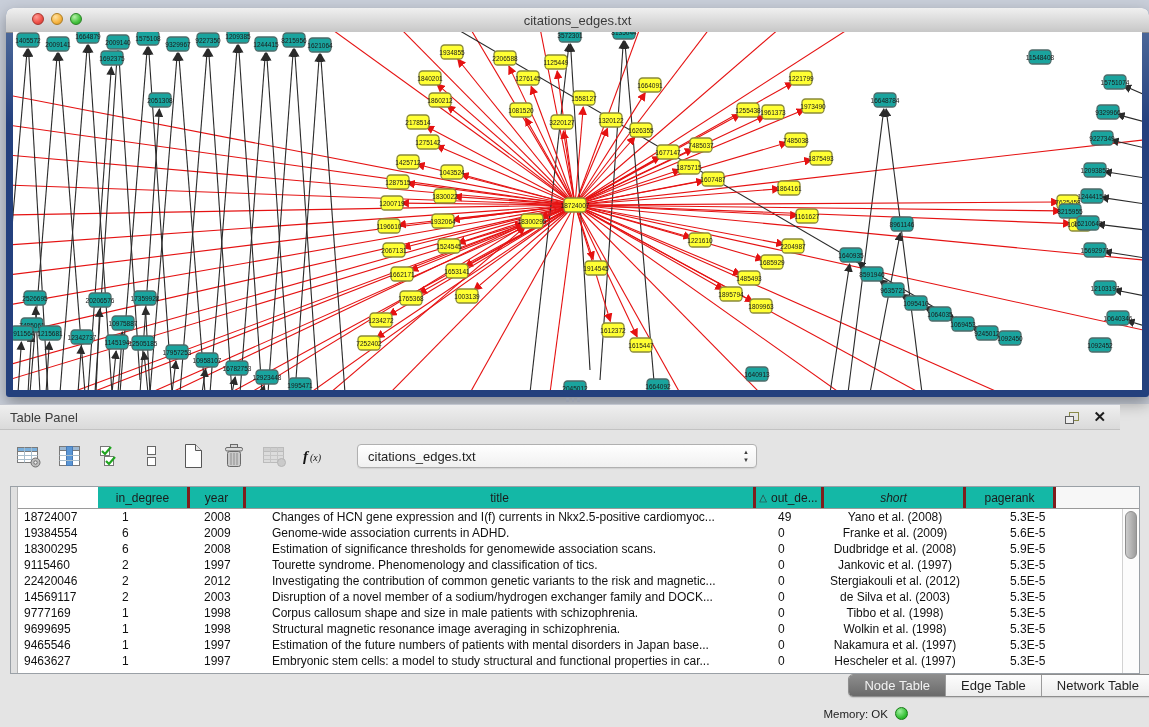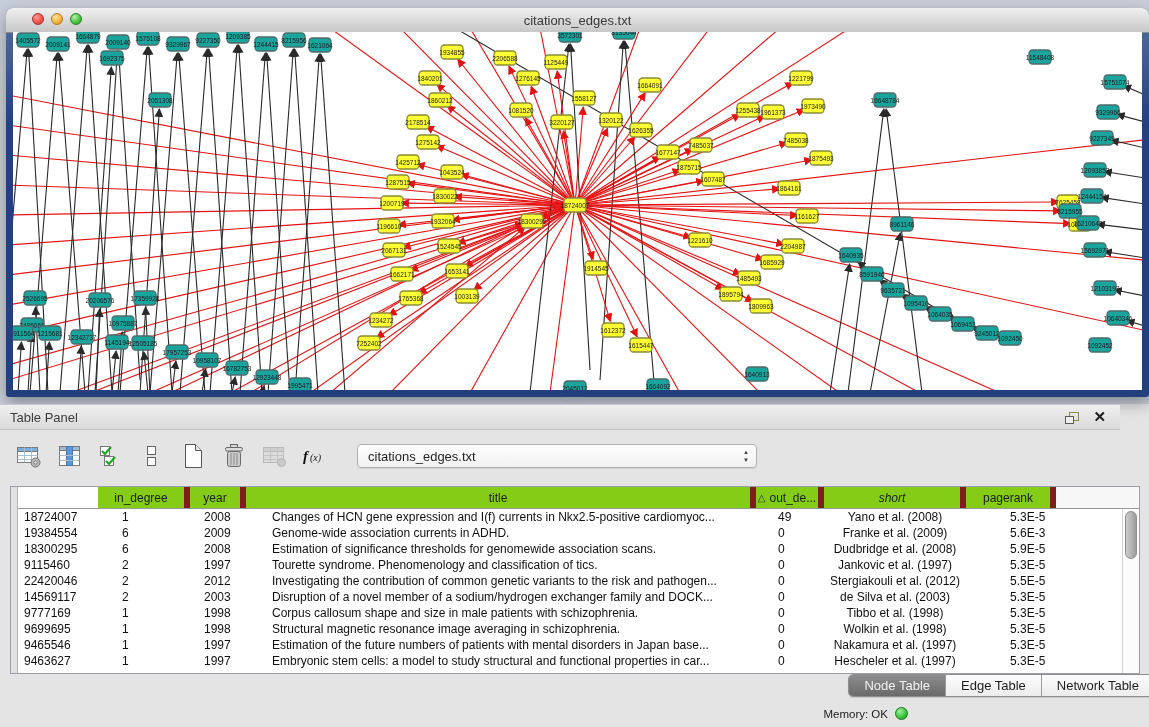--- a/index.html
+++ b/index.html
@@ -38,22 +38,22 @@
   .combo{width:388px;height:22px;margin-left:26px;background:linear-gradient(#ffffff,#f0f0f0);
          border:1px solid #b0b0b0;border-radius:4px;display:flex;align-items:center;position:relative;
          font-size:13px;color:#1f1f1f;padding-left:10px;box-shadow:0 1px 1px rgba(0,0,0,.08);}
   .combo .arrows{position:absolute;right:7px;top:3px;font-size:6px;color:#3c3c3c;line-height:8px;text-align:center;}
 
   
   .tablebox{position:absolute;left:10px;top:486px;width:1128px;height:186px;background:#fff;
             border:1px solid #9aa0a6;box-sizing:content-box;}
   .gut{position:absolute;left:0;top:0;bottom:0;width:6px;background:#e0e0e0;border-right:1px solid #b5b5b5;}
   .thead{display:flex;height:21px;margin-left:7px;border-bottom:1px solid #9a9a9a;font-size:12px;color:#1c1c1c;}
-  .th{display:flex;align-items:center;justify-content:center;background:#84cc16;
-      border-right:6px solid #7f1d1d;box-sizing:border-box;white-space:nowrap;overflow:hidden;}
+  .th{display:flex;align-items:center;justify-content:center;background:#14b8a6;
+      border-right:3px solid #7f1d1d;box-sizing:border-box;white-space:nowrap;overflow:hidden;}
   .th.c0{background:#f0f0f0;border-right:1px solid #ababab;margin-top:24px;}
   .th.fill{background:#f7f7f7;border-right:none;flex:1;}
   .sortglyph{margin-right:4px;font-size:10px;color:#333;}
   .trows{position:absolute;left:7px;right:16px;top:22px;bottom:0;overflow:hidden;font-size:12px;color:#101010;}
   .tr{display:flex;height:16px;align-items:center;}
   .td{box-sizing:border-box;white-space:nowrap;overflow:hidden;}
   .c0{width:80px;padding-left:6px;}
   .c1{width:92px;padding-left:24px;}
   .c2{width:56px;padding-left:14px;}
   .c3{width:510px;padding-left:26px;}
@@ -821,21 +821,21 @@
           <div class="td c5">Yano et al. (2008)</div>
           <div class="td c6">5.3E-5</div>
         </div>
         <div class="tr">
           <div class="td c0">19384554</div>
           <div class="td c1">6</div>
           <div class="td c2">2009</div>
           <div class="td c3">Genome-wide association currents in ADHD.</div>
           <div class="td c4">0</div>
           <div class="td c5">Franke et al. (2009)</div>
-          <div class="td c6">5.6E-3</div>
+          <div class="td c6">5.6E-5</div>
         </div>
         <div class="tr">
           <div class="td c0">18300295</div>
           <div class="td c1">6</div>
           <div class="td c2">2008</div>
           <div class="td c3">Estimation of significance thresholds for genomewide association scans.</div>
           <div class="td c4">0</div>
           <div class="td c5">Dudbridge et al. (2008)</div>
           <div class="td c6">5.9E-5</div>
         </div>
@@ -845,21 +845,21 @@
           <div class="td c2">1997</div>
           <div class="td c3">Tourette syndrome. Phenomenology and classification of tics.</div>
           <div class="td c4">0</div>
           <div class="td c5">Jankovic et al. (1997)</div>
           <div class="td c6">5.3E-5</div>
         </div>
         <div class="tr">
           <div class="td c0">22420046</div>
           <div class="td c1">2</div>
           <div class="td c2">2012</div>
-          <div class="td c3">Investigating the contribution of common genetic variants to the risk and pathogen...</div>
+          <div class="td c3">Investigating the contribution of common genetic variants to the risk and magnetic...</div>
           <div class="td c4">0</div>
           <div class="td c5">Stergiakouli et al. (2012)</div>
           <div class="td c6">5.5E-5</div>
         </div>
         <div class="tr">
           <div class="td c0">14569117</div>
           <div class="td c1">2</div>
           <div class="td c2">2003</div>
           <div class="td c3">Disruption of a novel member of a sodium/hydrogen exchanger family and DOCK...</div>
           <div class="td c4">0</div>

